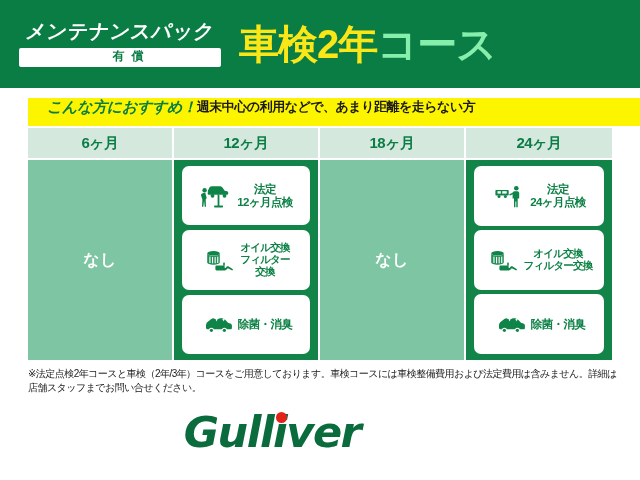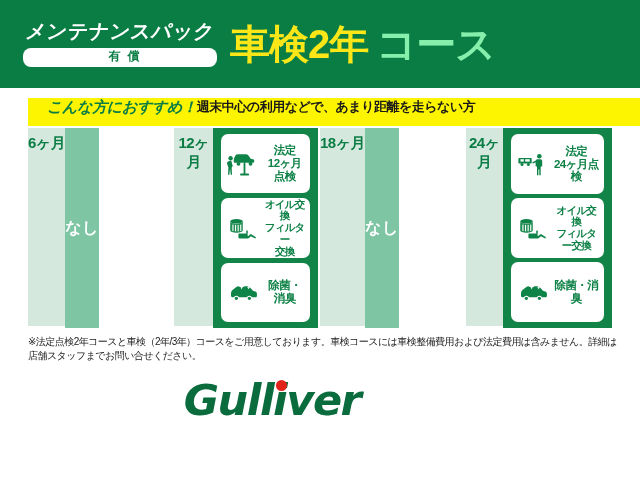--- a/index.html
+++ b/index.html
@@ -40,35 +40,34 @@
     font-weight: bold;
     letter-spacing: 0.5px;
     line-height: 1;
     transform: skewX(-8deg);
     white-space: nowrap;
   }
   .paid-pill {
     margin-top: 7px;
     background: #ffffff;
     color: #0a7d45;
-    border-radius: 8px;
+    border-radius: 2px;
     font-size: 12px;
     font-weight: bold;
-    padding: 2px 0 3px 8px;
+    padding: 2px 0 3px 16px;
     width: 186px;
     text-align: center;
     letter-spacing: 7px;
     text-indent: 7px;
     line-height: 1.15;
   }
   .header-right {
     display: flex;
-    margin-left: 4px;
+    margin-left: 13px;
     white-space: nowrap;
-    gap: 8px;
   }
   .shaken-main {
     color: #fbe718;
     font-size: 40px;
     font-weight: bold;
     line-height: 1;
     letter-spacing: -1px;
   }
   .light-badge {
     display: inline-block;
@@ -125,21 +124,21 @@
 
   
   .plan-table {
     width: 584px;
     display: flex;
     margin-top: 2px;
   }
   .plan-col {
     flex: 1 1 25%;
     display: flex;
-    flex-direction: row;
+    flex-direction: column;
     border-right: 2px solid #ffffff;
     box-sizing: border-box;
     border-radius: 11px;
   }
   .plan-col:last-child { border-right: none; }
 
   .col-head {
     background: #d5e8dd;
     color: #0a7d45;
     font-size: 15px;

